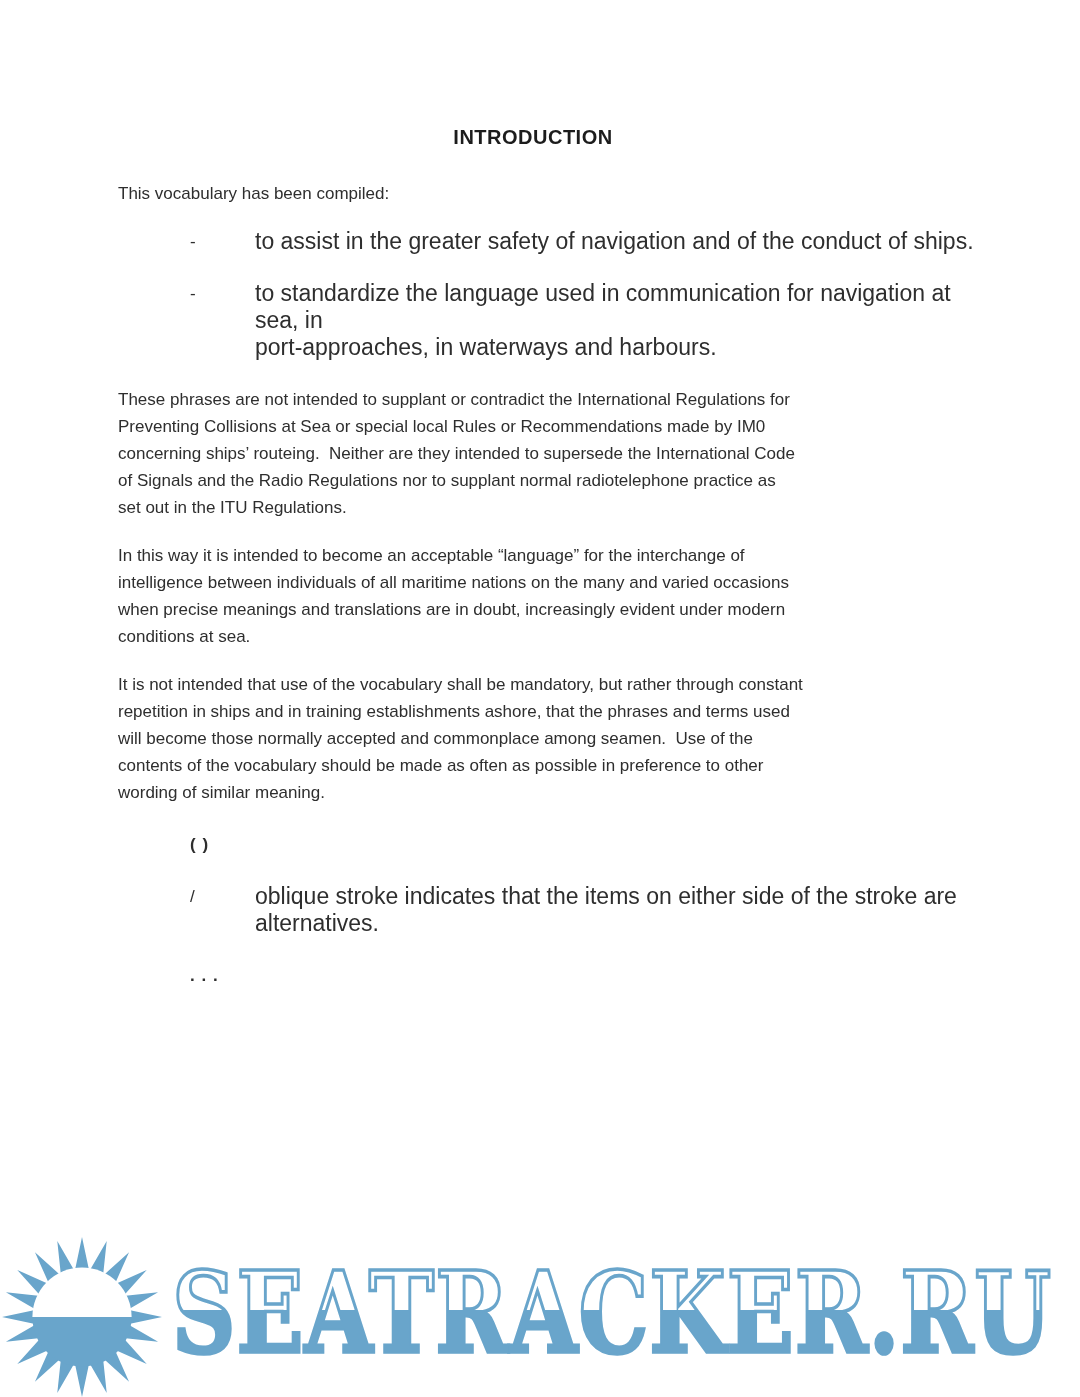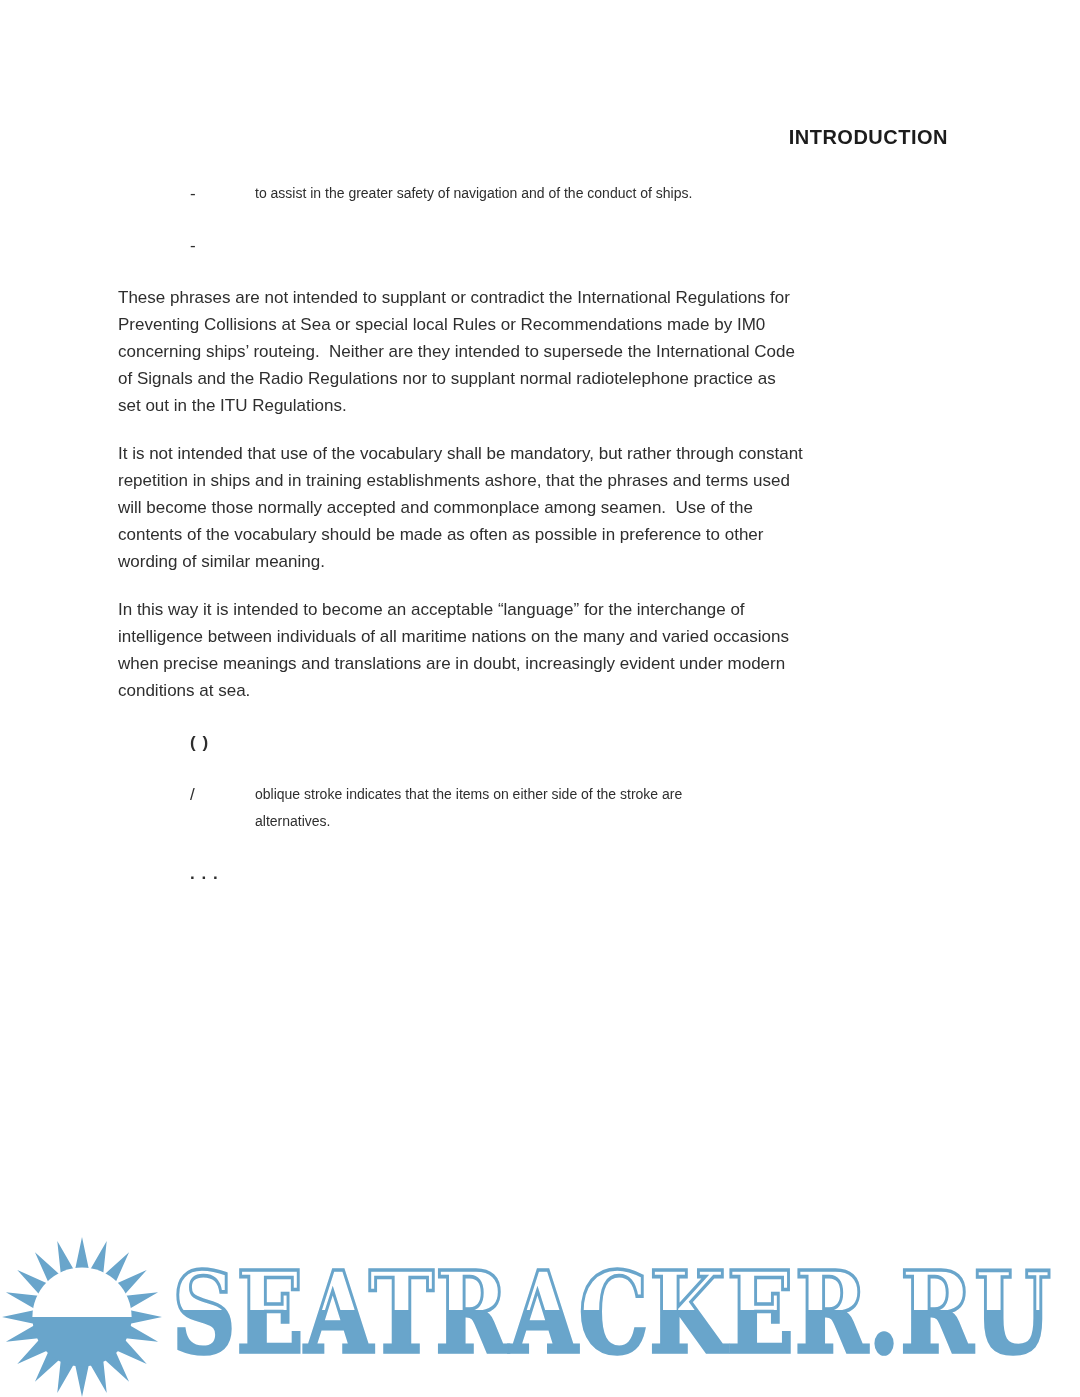--- a/index.html
+++ b/index.html
@@ -9,35 +9,35 @@
     width:1080px; height:1397px; position:relative;
     background:#ffffff; overflow:hidden;
     font-family:"Liberation Sans", sans-serif;
     color:var(--ink);
   }
   .content {
     position:absolute; left:118px; top:126px; width:872px;
   }
   .doc-title {
     font-size:20px; font-weight:700; color:#1c1c1c;
-    text-align:right; width:830px; letter-spacing:0.5px;
+    text-align:center; width:830px; letter-spacing:0.5px;
     margin:0 0 31px 0;
   }
   .para {
     font-size:17px; line-height:27px; margin:0 0 21px 0;
     white-space:pre-wrap;
   }
   .row {
     display:flex; margin:0 0 25px 0;
   }
   .row .marker {
     flex:0 0 137px; padding-left:72px; font-size:17px; line-height:27px;
   }
   .row .text {
-    flex:1; font-size:14px; line-height:27px; white-space:pre-wrap;
+    flex:1; font-size:23px; line-height:27px; white-space:pre-wrap;
   }
   .purpose-list { margin:0 0 9px 0; }
   .conv-list { margin-top:25px; }
   .conv-row .marker { font-weight:700; letter-spacing:1px; }
   .conv-row:nth-child(2) .marker { font-weight:400; letter-spacing:0; }
 
   
   .watermark {
     position:absolute; left:0px; bottom:-4px; height:168px; width:1080px;
     display:flex; align-items:center; pointer-events:none;
@@ -59,45 +59,48 @@
     clip-path:inset(47% 0 0 0);
   }
 </style>
 </head>
 <body>
 
 <div class="content">
 
   <h1 class="doc-title">INTRODUCTION</h1>
 
+  <p class="para">This vocabulary has been compiled:</p>
 
   <div class="purpose-list">
     <div class="row">
       <span class="marker">-</span>
       <span class="text">to assist in the greater safety of navigation and of the conduct of ships.</span>
     </div>
     <div class="row">
       <span class="marker">-</span>
+      <span class="text">to standardize the language used in communication for navigation at sea, in
+port-approaches, in waterways and harbours.</span>
     </div>
   </div>
 
   <p class="para">These phrases are not intended to supplant or contradict the International Regulations for
 Preventing Collisions at Sea or special local Rules or Recommendations made by IM0
 concerning ships’ routeing.  Neither are they intended to supersede the International Code
 of Signals and the Radio Regulations nor to supplant normal radiotelephone practice as
 set out in the ITU Regulations.</p>
+  <p class="para">In this way it is intended to become an acceptable “language” for the interchange of
+intelligence between individuals of all maritime nations on the many and varied occasions
+when precise meanings and translations are in doubt, increasingly evident under modern
+conditions at sea.</p>
   <p class="para">It is not intended that use of the vocabulary shall be mandatory, but rather through constant
 repetition in ships and in training establishments ashore, that the phrases and terms used
 will become those normally accepted and commonplace among seamen.  Use of the
 contents of the vocabulary should be made as often as possible in preference to other
 wording of similar meaning.</p>
-  <p class="para">In this way it is intended to become an acceptable “language” for the interchange of
-intelligence between individuals of all maritime nations on the many and varied occasions
-when precise meanings and translations are in doubt, increasingly evident under modern
-conditions at sea.</p>
 
   <div class="conv-list">
     <div class="row conv-row">
       <span class="marker">( )</span>
     </div>
     <div class="row conv-row">
       <span class="marker">/</span>
       <span class="text">oblique stroke indicates that the items on either side of the stroke are
 alternatives.</span>
     </div>

